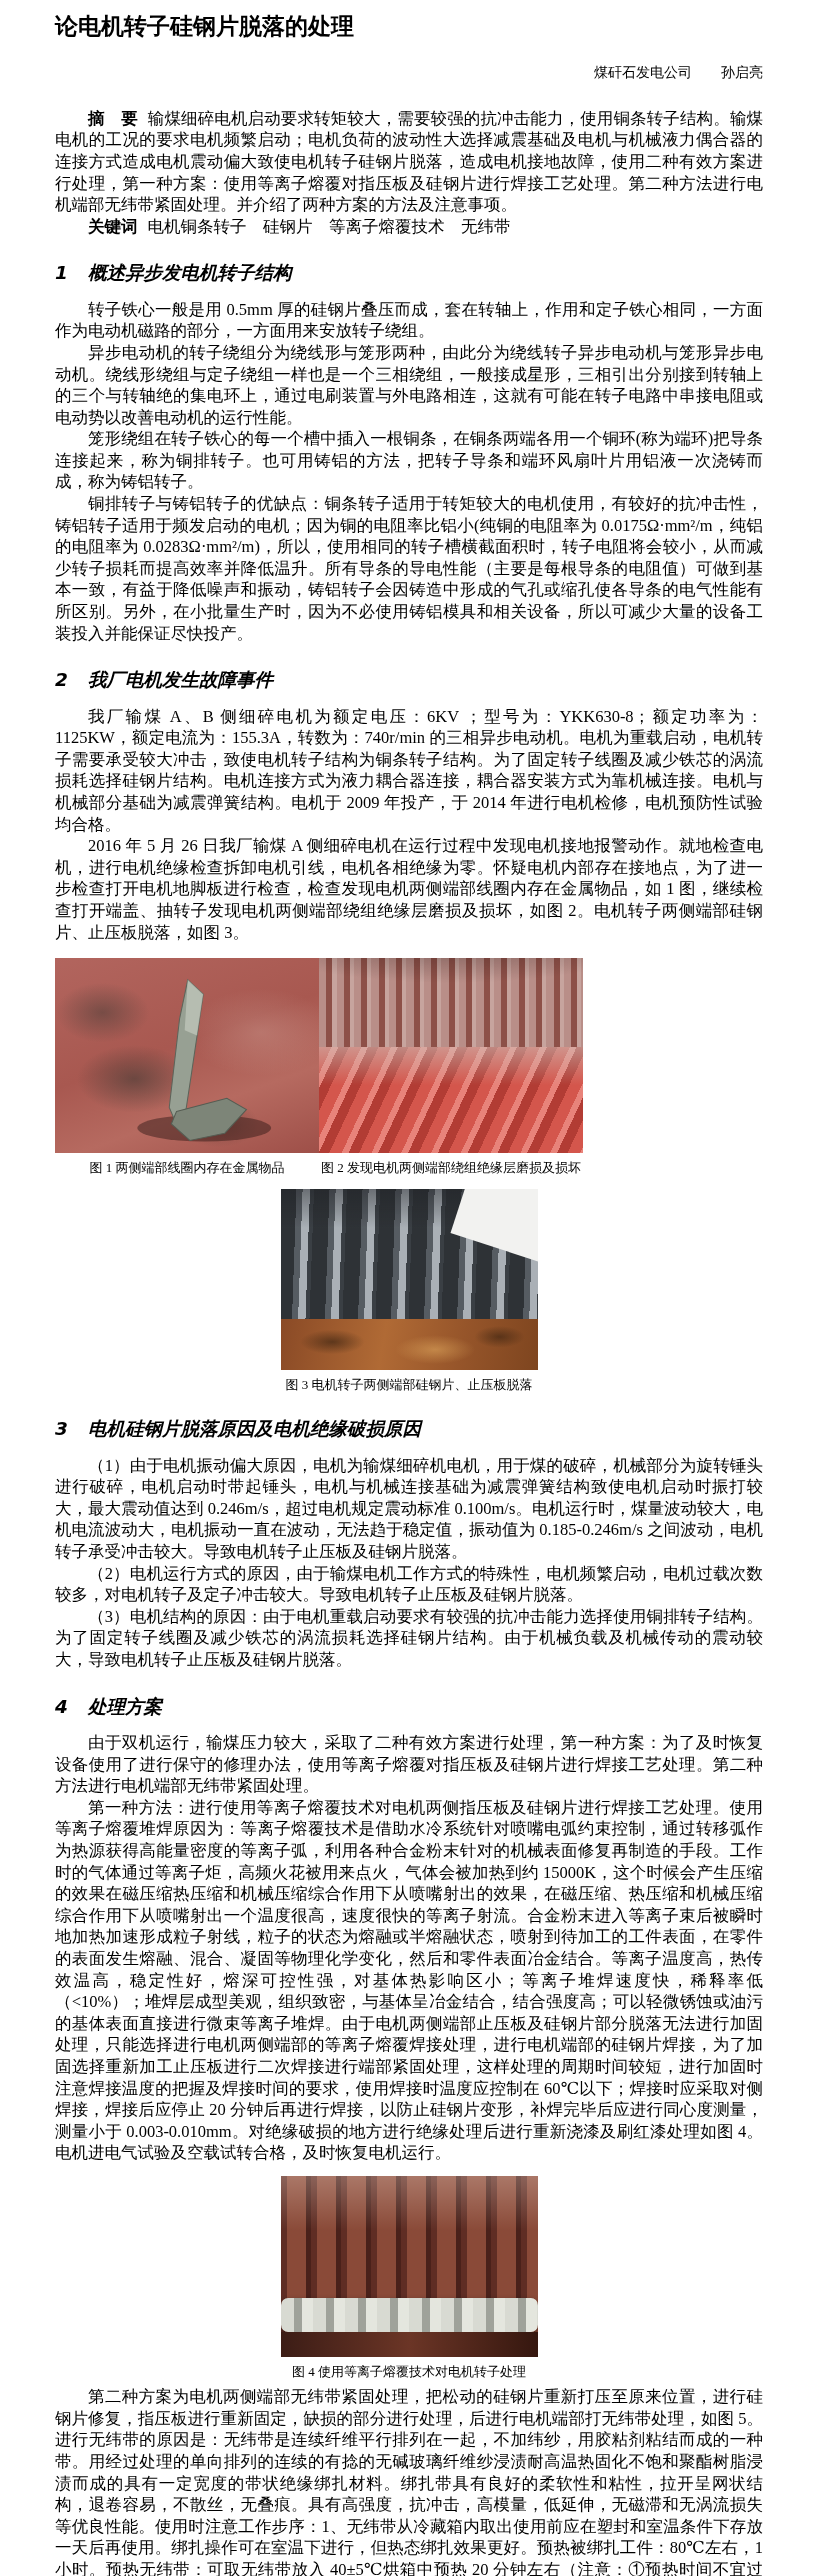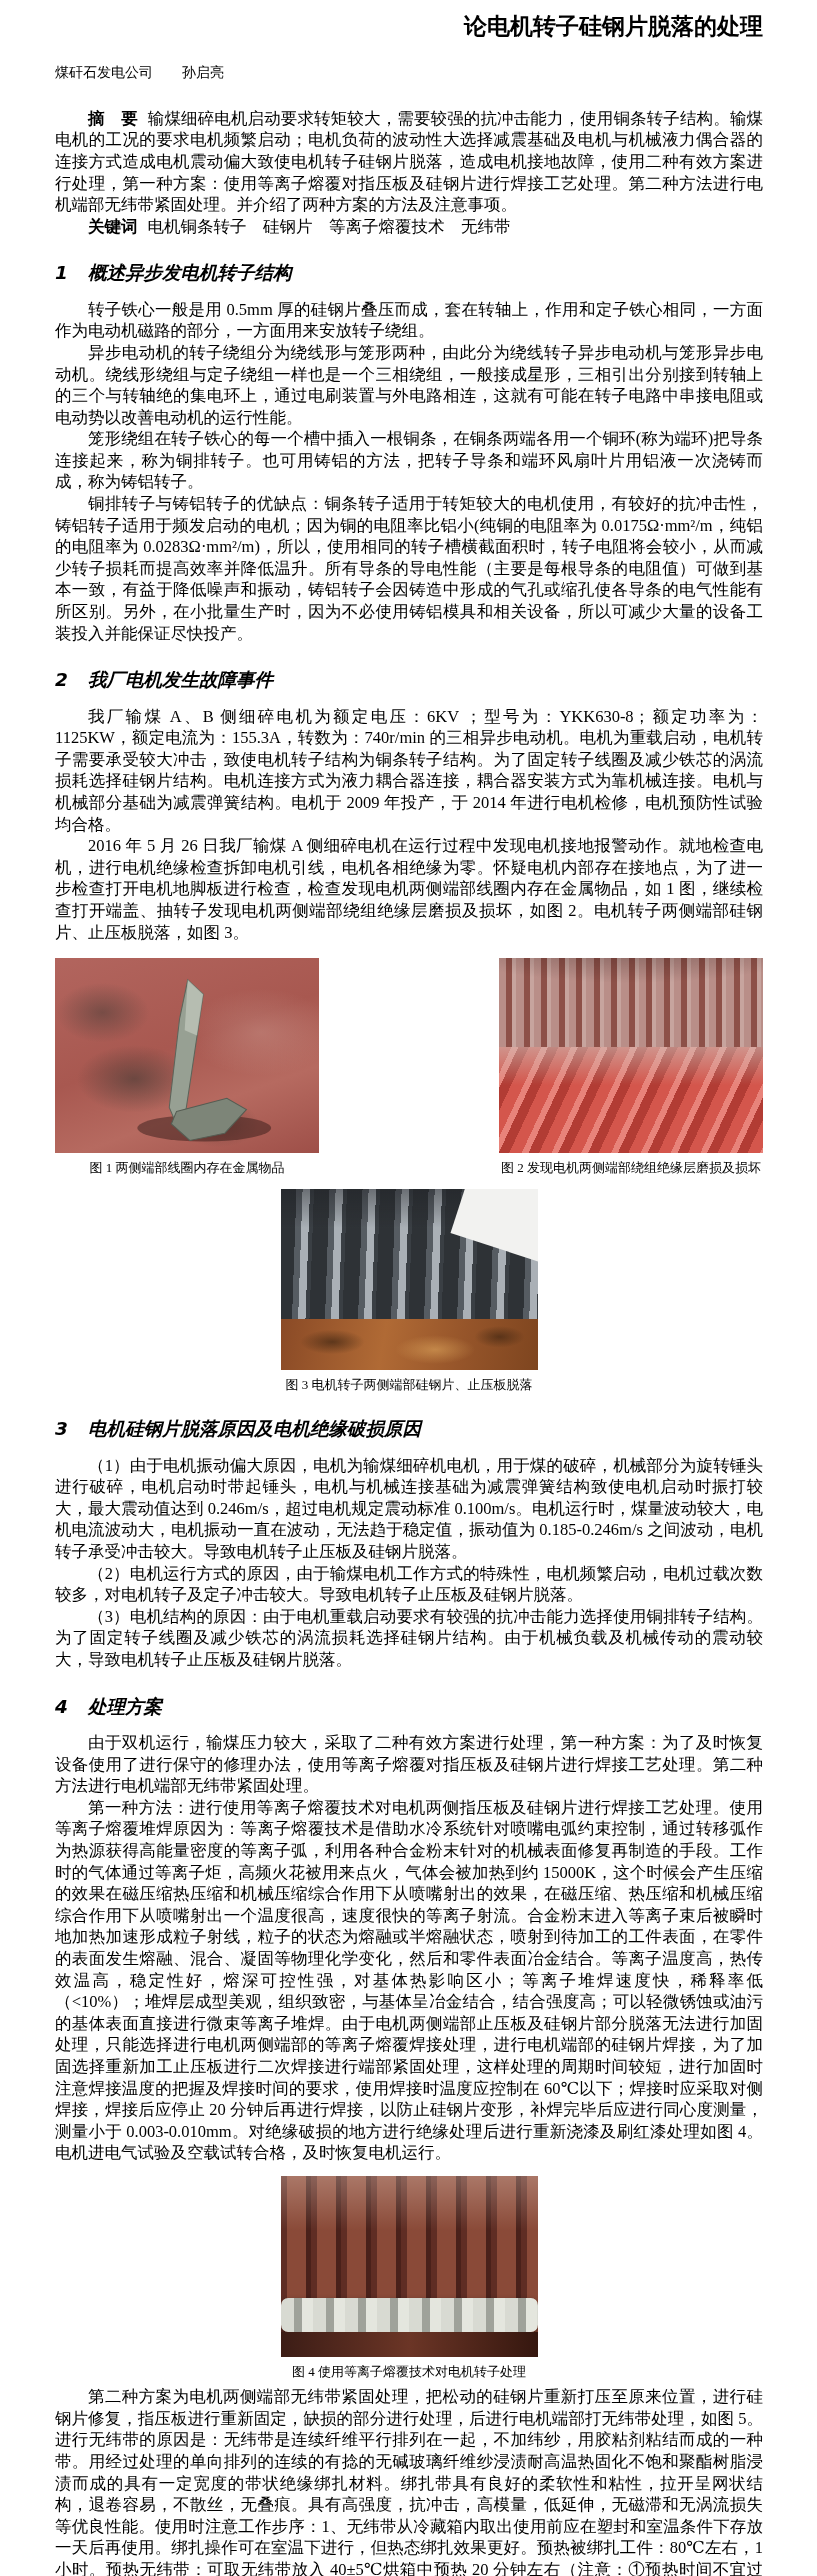--- a/index.html
+++ b/index.html
@@ -12,25 +12,25 @@
     outline:0.5px solid #d8d8d8;
     padding:8.2px 55px 20.6px 55px;
     color:#000;
     font-family:"Liberation Serif","DejaVu Serif",serif;
   }
   .title{
     font-family:"DejaVu Sans","Liberation Sans",sans-serif;
     font-weight:bold;
     font-size:23px;
     line-height:29px;
+    text-align:left;
+    margin:4.1px 0 23px 0;
+  }
+  .byline{
     text-align:right;
-    margin:4.1px 0 23px 0;
-  }
-  .byline{
-    text-align:left;
     font-size:14px;
     line-height:17.5px;
     margin:0 0 26px 0;
   }
   .byline .sp{display:inline-block;width:29px;}
   .para{
     font-size:16.5px;
     line-height:21.6px;
     text-align:justify;
     margin:0;
@@ -54,21 +54,21 @@
   figure{margin:0;}
   figcaption{
     font-size:13px;
     line-height:16.5px;
     text-align:center;
     margin-top:7.2px;
     font-family:"Liberation Serif","DejaVu Serif",serif;
   }
   .figrow{
     display:flex;
-    justify-content:space-between;
+    justify-content:flex-start;
     gap:0;
     margin:14.4px 0 5.2px 0;
   }
   .figrow figure{width:264px;}
   .figcenter{margin:12.4px auto 5.2px auto;width:257px;}
   .photo{position:relative;overflow:hidden;width:100%;}
   .ph-row{height:195px;}
   .ph-mid{height:181px;}
   
   .photo1{

